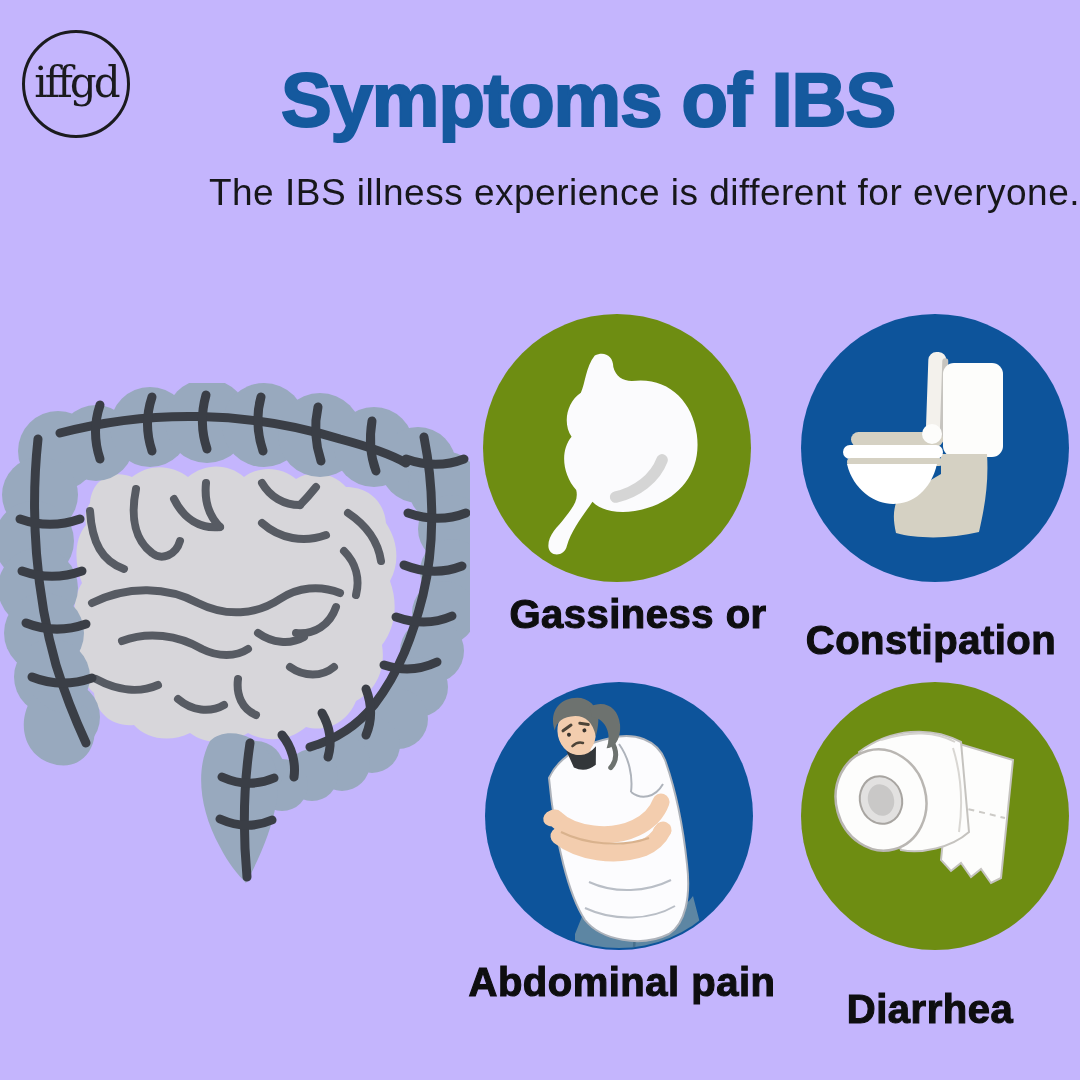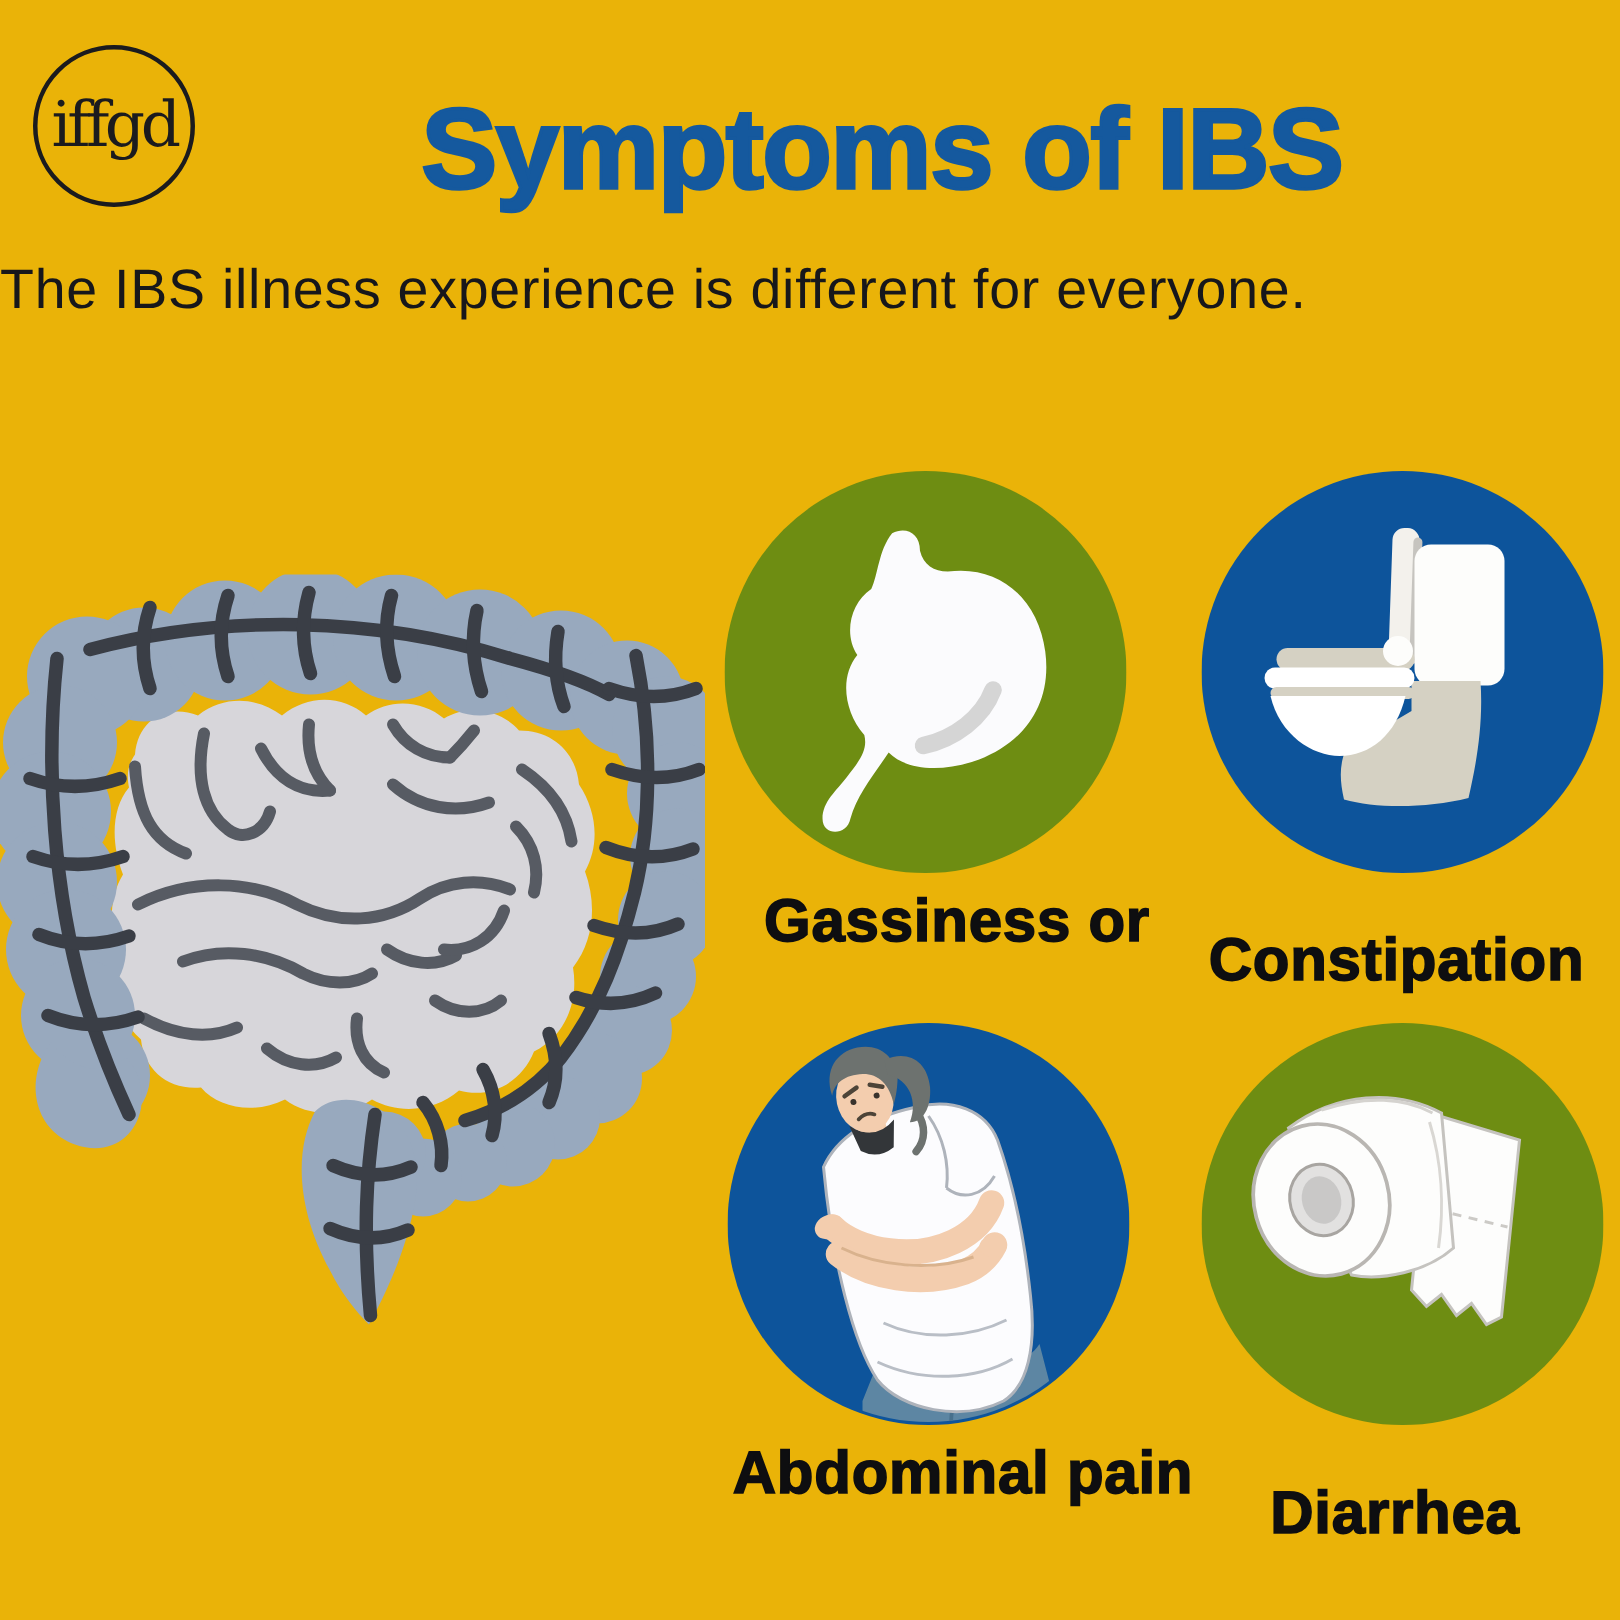--- a/index.html
+++ b/index.html
@@ -1,40 +1,40 @@
 <!DOCTYPE html>
 <html><head>
 <meta charset="utf-8">
 <style>
   html,body{margin:0;padding:0;}
   body{width:1080px;height:1080px;overflow:hidden;font-family:"Liberation Sans",sans-serif;}
-  .canvas{position:relative;width:1080px;height:1080px;background:#eab308;}
+  .canvas{position:relative;width:1080px;height:1080px;background:#c4b5fd;}
 
   .logo{position:absolute;left:22px;top:30px;width:108px;height:108px;border:3.5px solid #1b1b1e;
         border-radius:50%;display:flex;align-items:center;justify-content:center;box-sizing:border-box;}
   .logo span{font-family:"DejaVu Serif","Liberation Serif",serif;font-size:42px;color:#1b1b1e;
         letter-spacing:-3px;transform:translateY(-2px);}
 
   .title{position:absolute;left:0;top:56px;width:1080px;text-align:center;
         font-size:76px;font-weight:bold;color:#15599e;letter-spacing:-1px;padding-left:48px;
         -webkit-text-stroke:2.2px #15599e;}
-  .subtitle{position:absolute;left:0;top:165px;width:1080px;text-align:left;
+  .subtitle{position:absolute;left:0;top:165px;width:1080px;text-align:right;
         font-size:37px;line-height:55px;color:#17171b;letter-spacing:.5px;}
   .subtitle div{display:block;}
 
   .intestine{position:absolute;left:0;top:383px;}
 
   .symptom-circle{position:absolute;}
   .symptom-label{position:absolute;width:460px;text-align:center;
         font-size:40px;line-height:53px;font-weight:bold;color:#0e0e10;
         -webkit-text-stroke:1.1px #0e0e10;letter-spacing:.5px;}
   .symptom-label span{display:block;}
   #lbl-gassiness{left:408px;top:588px;}
   #lbl-constipation{left:701px;top:614px;}
-  #lbl-abdominal{left:412px;top:956px;}
+  #lbl-abdominal{left:392px;top:956px;}
   #lbl-diarrhea{left:700px;top:983px;}
 </style>
 </head>
 <body>
 
 <div class="canvas">
 
   <div class="logo">
     <span>iffgd</span>
   </div>

